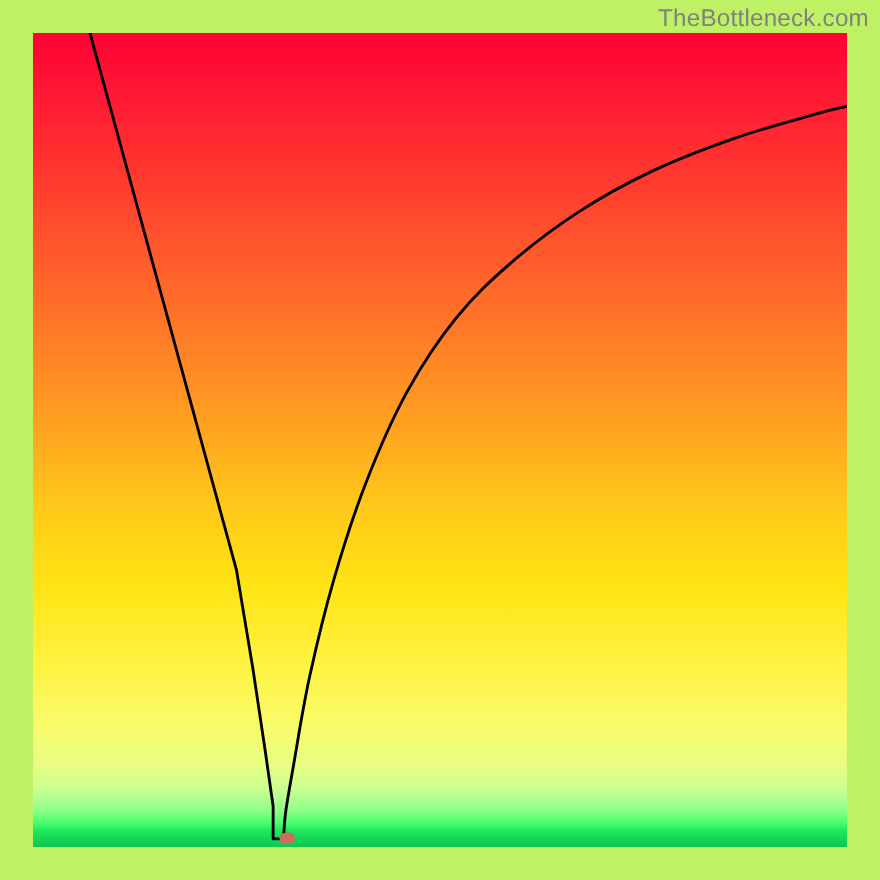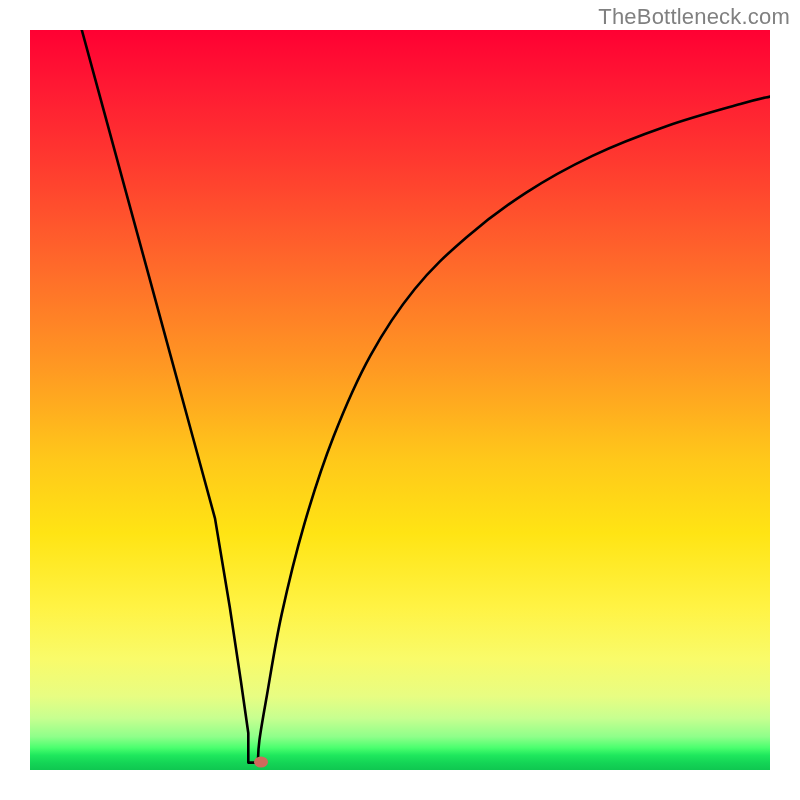--- a/index.html
+++ b/index.html
@@ -8,21 +8,21 @@
     width: 800px;
     height: 800px;
     overflow: hidden;
     background: #000;
     font-family: Arial, Helvetica, sans-serif;
   }
   .frame {
     position: relative;
     width: 800px;
     height: 800px;
-    background: #ffffff;
+    background: #bef264;
   }
   .plot-area {
     position: absolute;
     left: 30px;
     top: 30px;
     width: 740px;
     height: 740px;
     overflow: hidden;
   }
   .gradient-bg {

